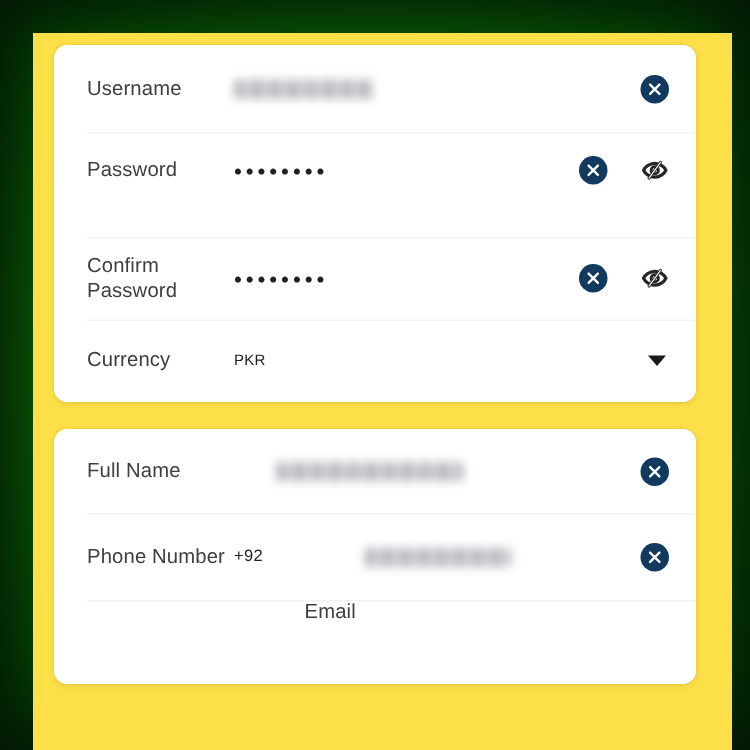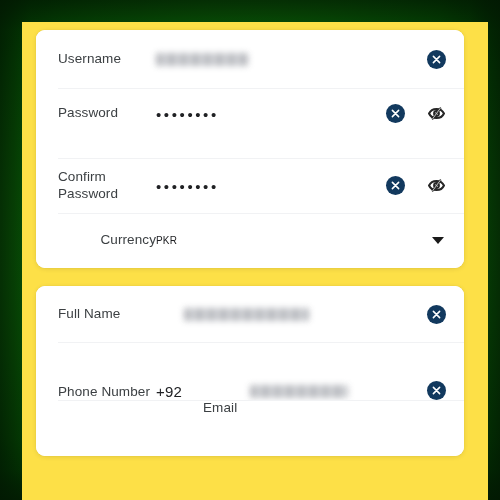--- a/index.html
+++ b/index.html
@@ -169,27 +169,27 @@
     border-left: 6px solid transparent;
     border-right: 6px solid transparent;
     border-top: 7px solid #1a1a1a;
     margin-right: 2px;
   }
 
   
   .r-username { height: 58px; }
   .r-password { height: 50px; }
   .r-confirm  { height: 55px; margin-top: 20px; }
-  .r-currency { height: 55px; text-align: right; }
+  .r-currency { height: 55px; }
   .r-fullname { height: 56px; gap: 28px; }
-  .r-phone    { height: 58px; align-items: flex-end; }
+  .r-phone    { height: 58px; }
   .r-email    { height: 56px; flex-direction: column; }
 
   .prefix {
-    font-size: 15px;
+    font-size: 11px;
     color: #202124;
     letter-spacing: 0.2px;
   }
 </style>
 </head>
 <body>
 
 <div id="stage">
 
   <div class="glow-vert"></div>

